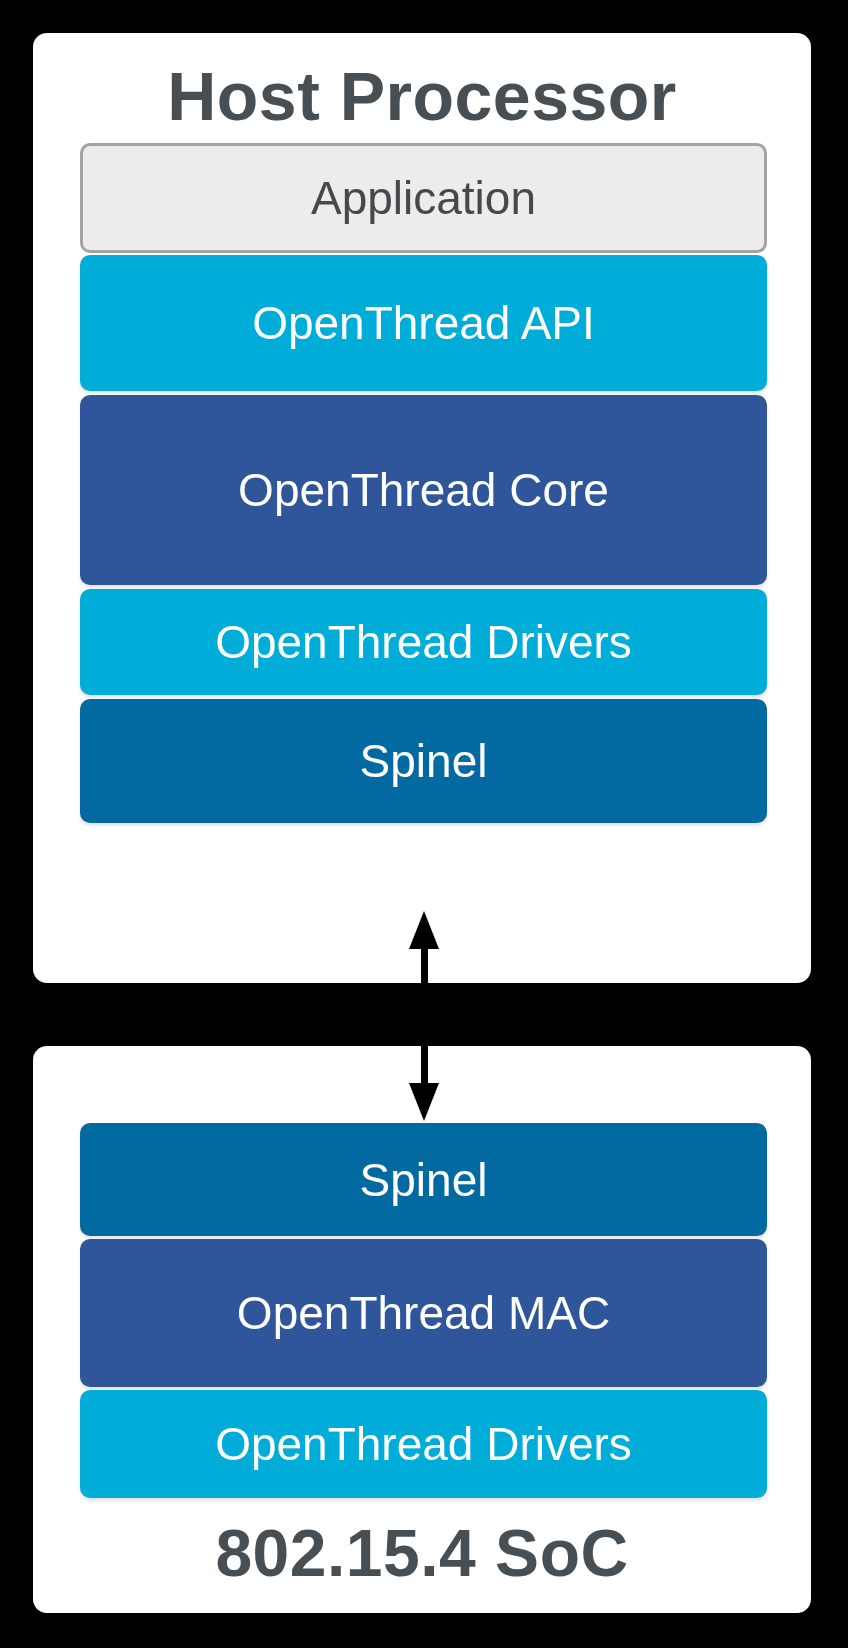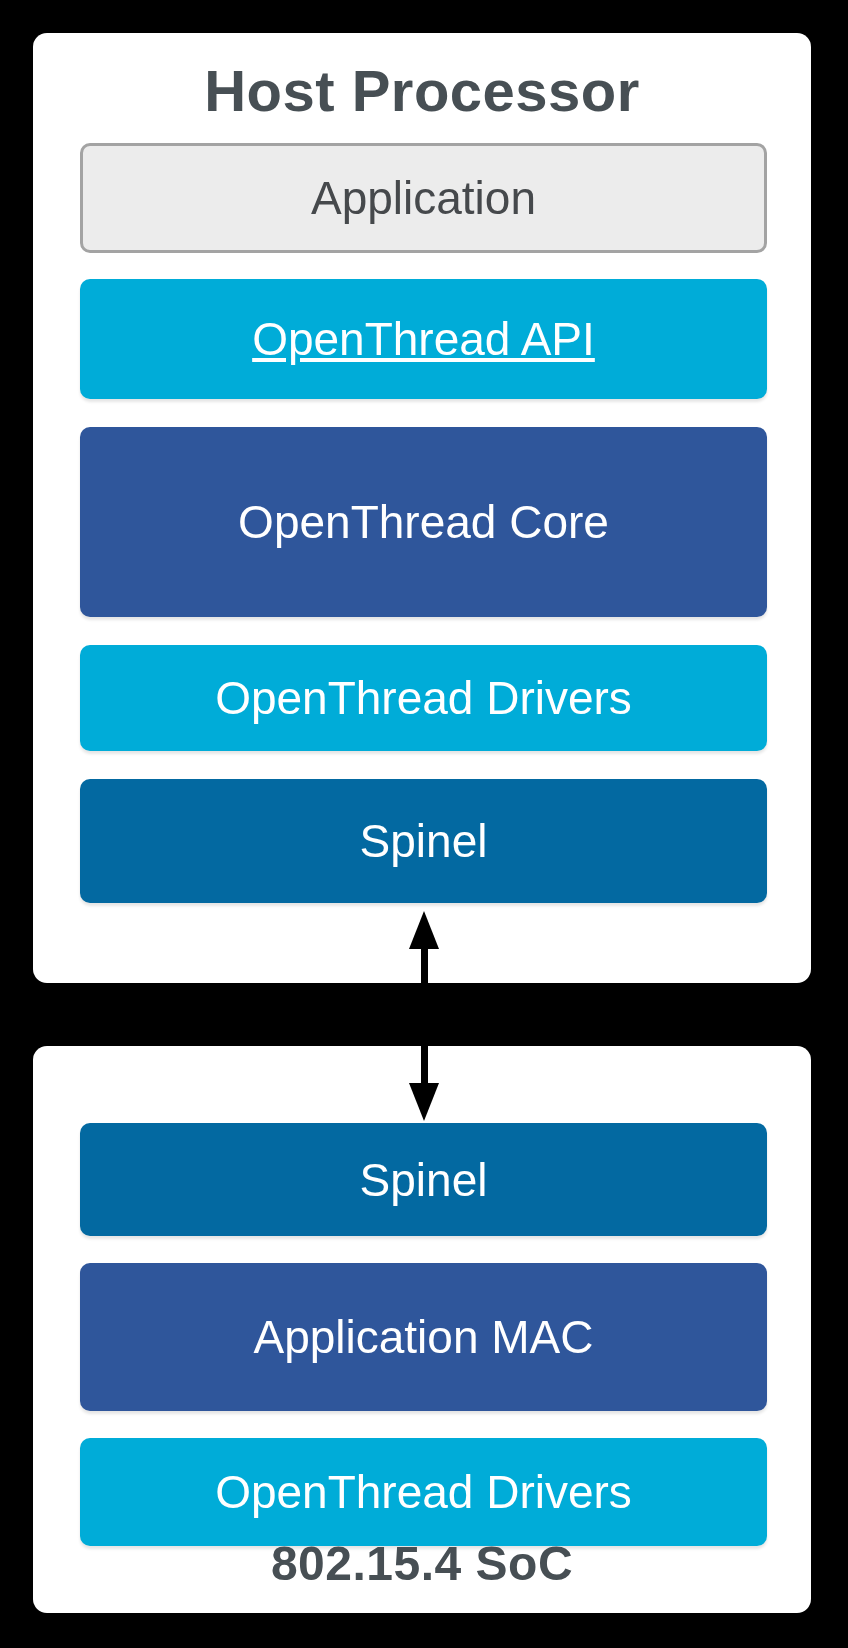--- a/index.html
+++ b/index.html
@@ -19,45 +19,44 @@
     border-radius: 14px;
   }
   .panel-host { top: 33px; height: 950px; }
   .panel-soc  { top: 1046px; height: 567px; }
 
   .panel-title {
     position: absolute;
     left: 0;
     width: 100%;
     text-align: center;
-    font-size: 58px;
+    font-size: 68px;
     font-weight: 700;
     color: #474F54;
     letter-spacing: 0.5px;
   }
   .panel-host .panel-title { top: 24px; }
   .panel-soc .panel-caption {
     position: absolute;
     left: 0;
     bottom: 22px;
     width: 100%;
     text-align: center;
-    font-size: 48px;
+    font-size: 66px;
     font-weight: 700;
     color: #474F54;
     letter-spacing: 0.5px;
   }
 
   .stack {
     position: absolute;
     left: 47px;
     width: 687px;
     display: flex;
     flex-direction: column;
-    gap: 24px;
   }
   .stack-host { top: 110px; }
   .stack-soc  { top: 77px; }
 
   .layer {
     display: flex;
     align-items: center;
     justify-content: center;
     border-radius: 10px;
     font-size: 46px;
@@ -69,21 +68,21 @@
     border: 3px solid #A3A3A3;
     color: #46494C;
   }
   .layer-cyan { background: #00ACD8; color: #FFFFFF; box-shadow: 0 3px 3px rgba(0,0,0,0.10); }
   .layer-blue { background: #2F569B; color: #FFFFFF; box-shadow: 0 3px 3px rgba(0,0,0,0.10); text-align: right; }
   .layer-red  { background: #0369a1; color: #FFFFFF; box-shadow: 0 3px 3px rgba(0,0,0,0.10); }
 
   
   .h-app    { height: 110px; }
   .h-ipv6   { height: 110px; margin-top: -3px; }
-  .h-api    { height: 120px; margin-top: 2px; text-decoration: underline; }
+  .h-api    { height: 136px; margin-top: 2px; }
   .h-core   { height: 190px; margin-top: 4px; }
   .h-drv    { height: 106px; margin-top: 4px; }
   .h-spinel { height: 124px; margin-top: 4px; }
 
   
   .s-spinel { height: 113px; }
   .s-mac    { height: 148px; margin-top: 3px; }
   .s-drv    { height: 108px; margin-top: 3px; }
 
   
@@ -127,21 +126,21 @@
       <div class="layer layer-cyan h-api">OpenThread API</div>
       <div class="layer layer-blue h-core">OpenThread Core</div>
       <div class="layer layer-cyan h-drv">OpenThread Drivers</div>
       <div class="layer layer-red h-spinel">Spinel</div>
     </div>
   </div>
 
   <div class="panel panel-soc">
     <div class="stack stack-soc">
       <div class="layer layer-red s-spinel">Spinel</div>
-      <div class="layer layer-blue s-mac">Application MAC</div>
+      <div class="layer layer-blue s-mac">OpenThread MAC</div>
       <div class="layer layer-cyan s-drv">OpenThread Drivers</div>
     </div>
     <div class="panel-caption">802.15.4 SoC</div>
   </div>
 
   <div class="connector">
     <div class="arrow-head arrow-head-up"></div>
     <div class="arrow-shaft"></div>
     <div class="arrow-head arrow-head-down"></div>
   </div>

